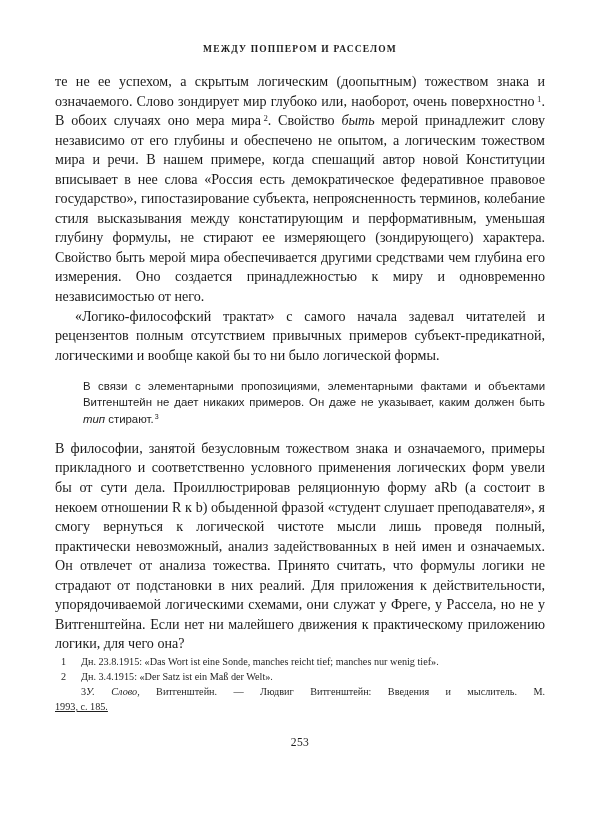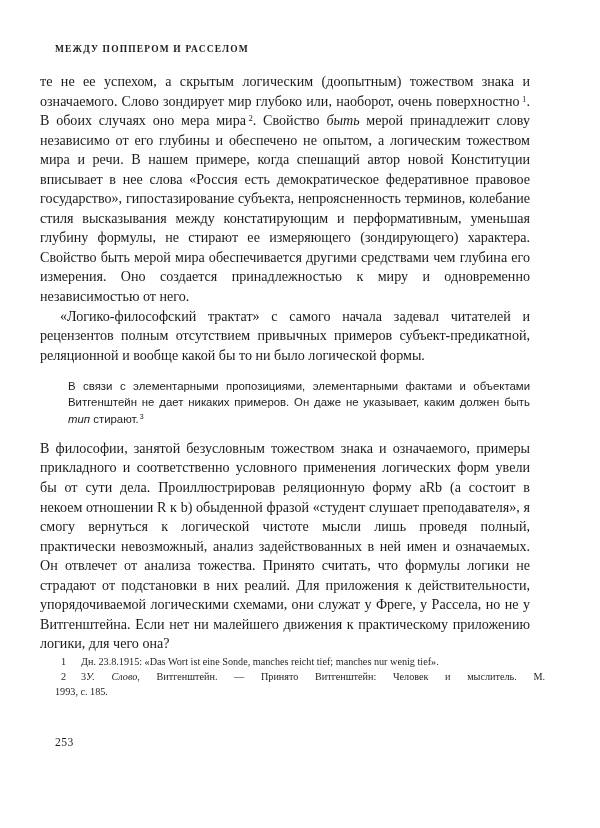--- a/index.html
+++ b/index.html
@@ -16,34 +16,34 @@
     font-family: "Liberation Serif", "DejaVu Serif", serif;
     color: #1a1a1a;
   }
 
   
   .running-head {
     position: absolute;
     top: 44px;
     left: 55px;
     width: 490px;
-    text-align: left;
+    text-align: center;
     font-family: "Liberation Serif", "DejaVu Serif", serif;
     font-size: 9.5px;
     letter-spacing: 1.15px;
     color: #1d1d1d;
     text-transform: uppercase;
     font-weight: 600;
   }
 
   
   .column {
     position: absolute;
     top: 72px;
-    left: 40px;
+    left: 55px;
     width: 490px;
   }
 
   p.body {
     margin: 0;
     font-size: 14.1px;
     line-height: 19.55px;
     text-align: justify;
     text-align-last: left;
     color: #1a1a1a;
@@ -106,63 +106,65 @@
   .fn-3-line1 {
     display: block;
     position: relative;
     padding-left: 26px;
     text-align: justify;
     text-align-last: justify;
   }
   .fn-3-line2 {
     display: block;
     padding-left: 0;
+    text-decoration: underline;
   }
 
   
   .folio {
     position: absolute;
     top: 736px;
     left: 55px;
     width: 490px;
+    text-align: center;
     font-size: 11.6px;
     color: #1f1f1f;
     letter-spacing: 0.4px;
   }
 </style>
 </head>
 <body>
 
 <div class="page">
 
   <div class="running-head">МЕЖДУ ПОППЕРОМ И РАССЕЛОМ</div>
 
   <div class="column">
 
     <p class="body"><span>те не ее успехом, а скрытым логическим (доопытным) тожеством знака и означаемого. Слово зондирует мир глубоко или, наоборот, очень поверхностно</span><sup class="sup-spaced">1</sup><span>. В обоих случаях оно мера мира</span><sup class="sup-spaced">2</sup><span>. Свойство </span><i>быть</i><span> мерой принадлежит слову независимо от его глубины и обеспечено не опытом, а логическим тожеством мира и речи. В нашем примере, когда спешащий автор новой Конституции вписывает в нее слова «Россия есть демократическое федеративное правовое государство», гипостазирование субъекта, непроясненность терминов, колебание стиля высказывания между констатирующим и перформативным, уменьшая глубину формулы, не стирают ее измеряющего (зондирующего) характера. Свойство быть мерой мира обеспечивается другими средствами чем глубина его измерения. Оно создается принадлежностью к миру и одновременно независимостью от него.</span></p>
 
-    <p class="body indent">«Логико-философский трактат» с самого начала задевал читателей и рецензентов полным отсутствием привычных примеров субъект-предикатной, реляционной и вообще какой бы то ни было логической формы.</p>
+    <p class="body indent">«Логико-философский трактат» с самого начала задевал читателей и рецензентов полным отсутствием привычных примеров субъект-предикатной, логическими и вообще какой бы то ни было логической формы.</p>
 
     <div class="extract">
       <p><span>В связи с элементарными пропозициями, элементарными фактами и объектами Витгенштейн не дает никаких примеров. Он даже не указывает, каким должен быть </span><i>тип</i><span> стирают.</span><sup>3</sup></p>
     </div>
 
     <p class="body">В философии, занятой безусловным тожеством знака и означаемого, примеры прикладного и соответственно условного применения логических форм увели бы от сути дела. Проиллюстрировав реляционную форму aRb (a состоит в некоем отношении R к b) обыденной фразой «студент слушает преподавателя», я смогу вернуться к логической чистоте мысли лишь проведя полный, практически невозможный, анализ задействованных в ней имен и означаемых. Он отвлечет от анализа тожества. Принято считать, что формулы логики не страдают от подстановки в них реалий. Для приложения к действительности, упорядочиваемой логическими схемами, они служат у Фреге, у Рассела, но не у Витгенштейна. Если нет ни малейшего движения к практическому приложению логики, для чего она?</p>
 
 
   </div>
 
   <div class="footnotes">
 
     <span class="fn"><span class="num">1</span><span>Дн. 23.8.1915: «Das Wort ist eine Sonde, manches reicht tief; manches nur wenig tief».</span></span>
 
-    <span class="fn"><span class="num">2</span></span>
+    <span class="fn"><span class="num">2</span><span>Дн. 3.4.1915: «Der Satz ist ein Maß der Welt».</span></span>
 
     <span>
-      <span class="fn-3-line1"><span class="num">3</span><i>У. Слово</i><span>, Витгенштейн. — Принято Витгенштейн: Человек и мыслитель. М.</span></span>
+      <span class="fn-3-line1"><span class="num">3</span><i>У. Слово</i><span>, Витгенштейн. — Людвиг Витгенштейн: Введения и мыслитель. М.</span></span>
       <span class="fn-3-line2">1993, с. 185.</span>
     </span>
 
   </div>
 
   <div class="folio">253</div>
 
 </div>
 
 </body></html>

